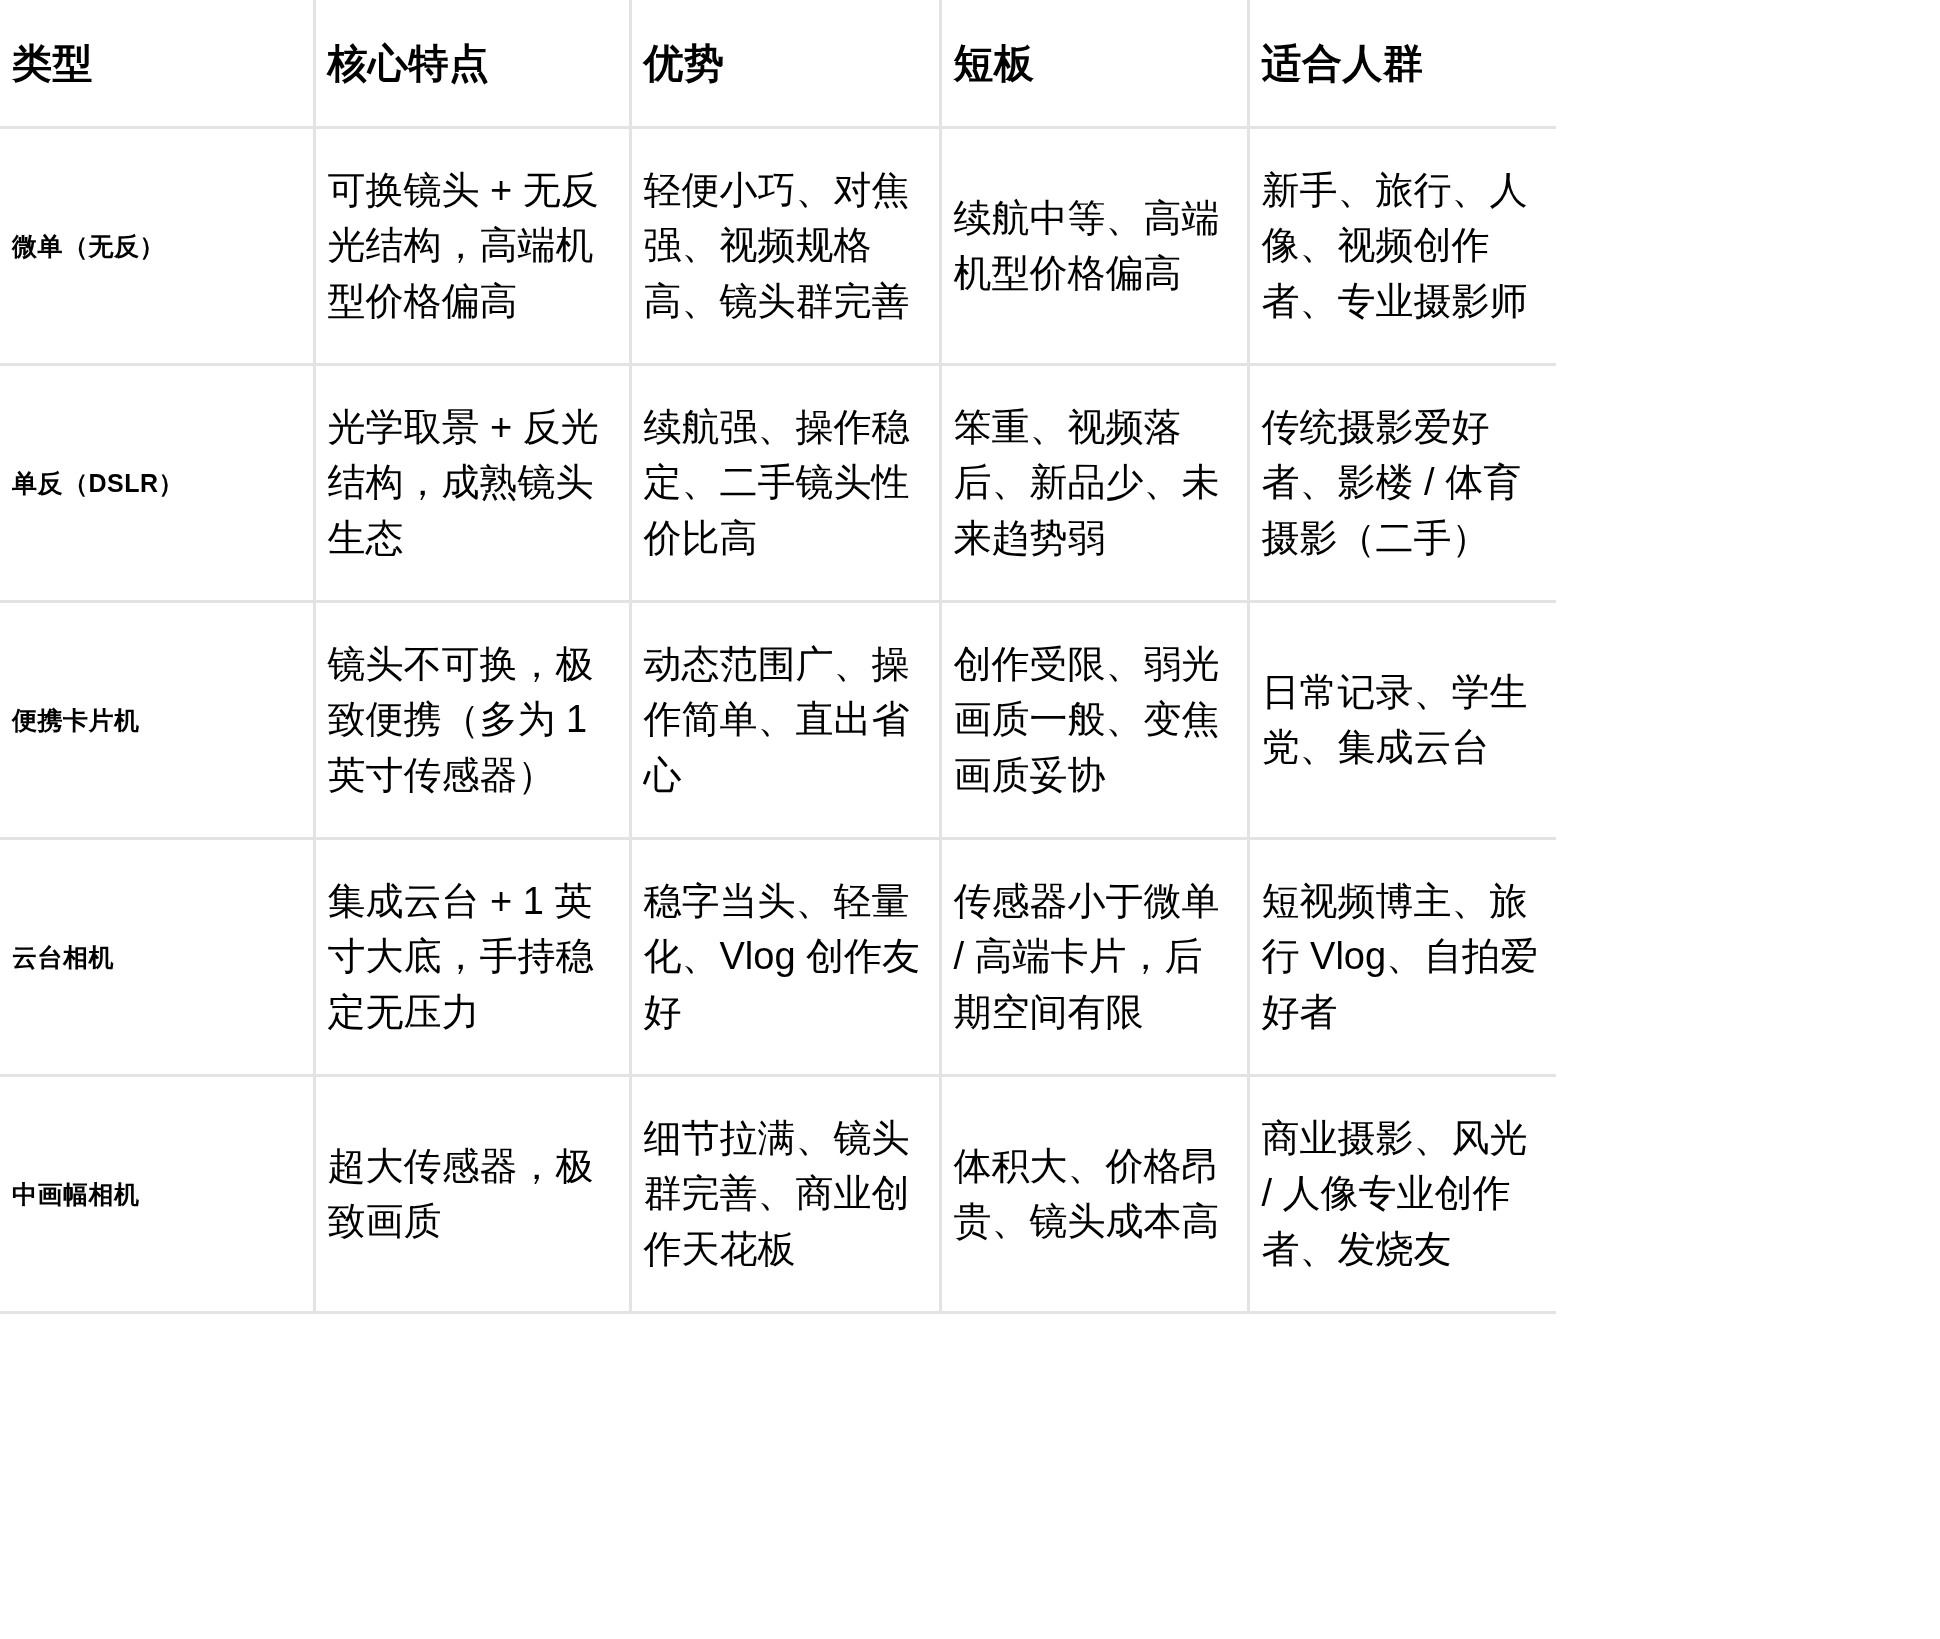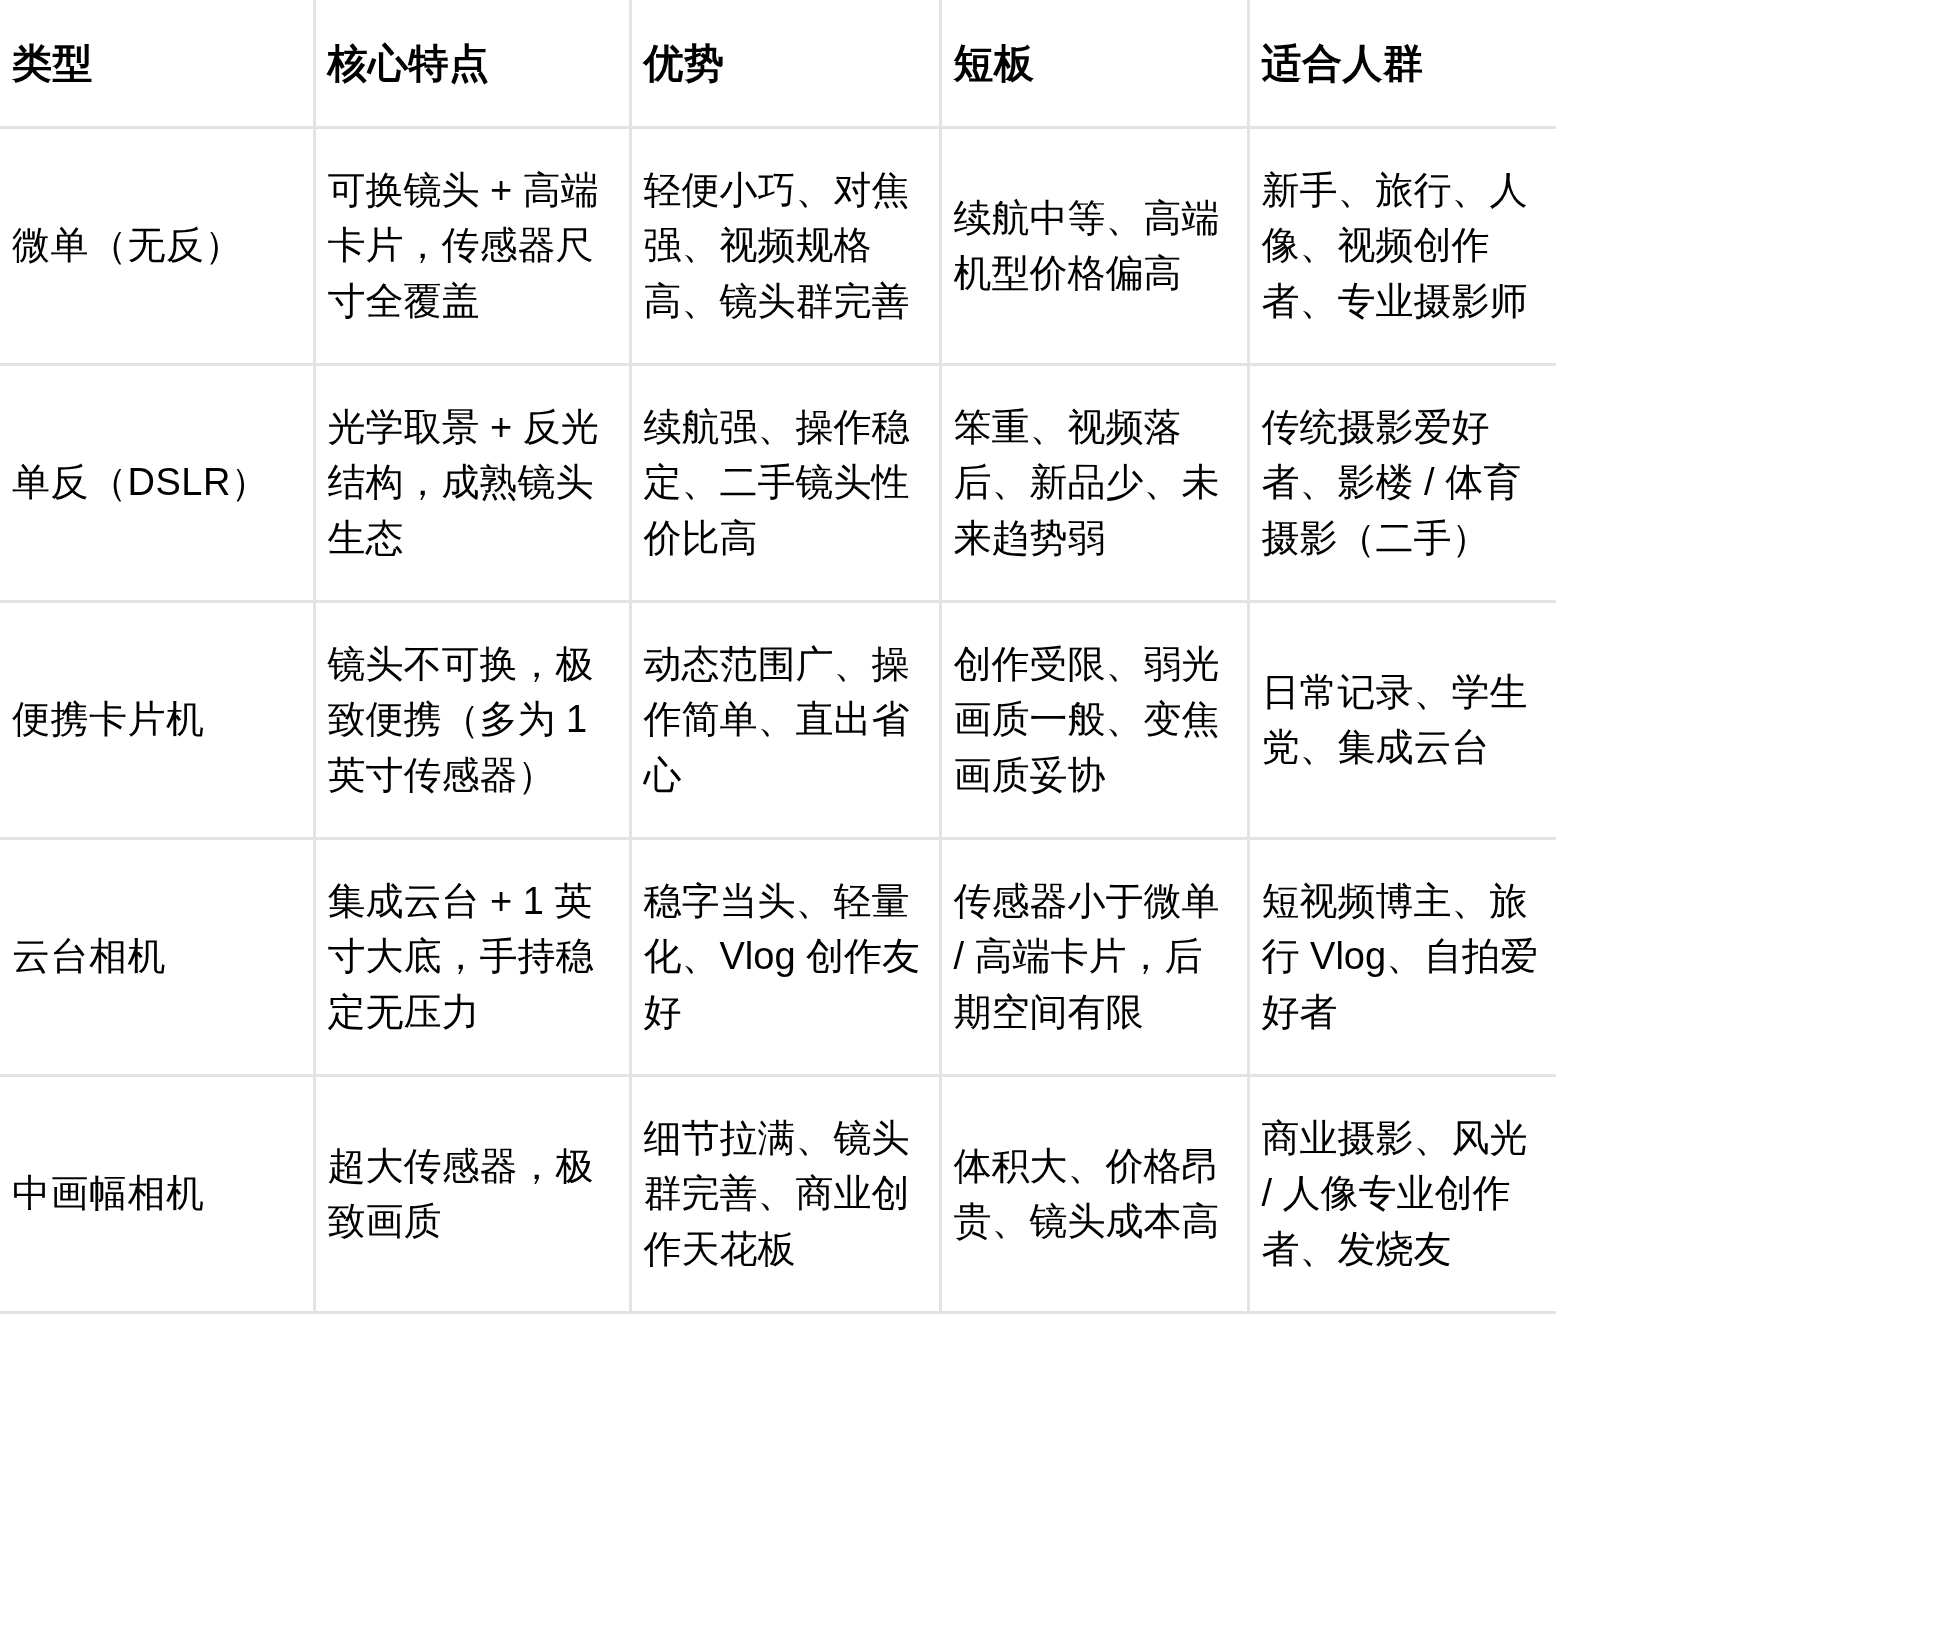--- a/index.html
+++ b/index.html
@@ -49,22 +49,22 @@
     padding-top: 38px;
     padding-bottom: 38px;
     letter-spacing: 0.5px;
   }
   table.cmp tbody td {
     font-size: 38px;
     line-height: 1.46;
     font-weight: normal;
   }
   table.cmp tbody td.rowhead {
-    font-weight: normal;
-    font-size: 38px;
+    font-weight: bold;
+    font-size: 25px;
     letter-spacing: 0.5px;
   }
   table.cmp tbody tr {
     height: 237px;
   }
   table.cmp tbody tr:last-child td {
     border-bottom: 3px solid #e3e3e3;
   }
 </style>
 </head>
@@ -84,21 +84,21 @@
         <th>类型</th>
         <th>核心特点</th>
         <th>优势</th>
         <th>短板</th>
         <th>适合人群</th>
       </tr>
     </thead>
     <tbody>
       <tr>
         <td class="rowhead">微单（无反）</td>
-        <td>可换镜头 + 高端卡片，传感器尺寸全覆盖</td>
+        <td>可换镜头 + 无反光结构，高端机型价格偏高</td>
         <td>轻便小巧、对焦强、视频规格高、镜头群完善</td>
         <td>续航中等、高端机型价格偏高</td>
         <td>新手、旅行、人像、视频创作者、专业摄影师</td>
       </tr>
       <tr>
         <td class="rowhead">单反（DSLR）</td>
         <td>光学取景 + 反光结构，成熟镜头生态</td>
         <td>续航强、操作稳定、二手镜头性价比高</td>
         <td>笨重、视频落后、新品少、未来趋势弱</td>
         <td>传统摄影爱好者、影楼 / 体育摄影（二手）</td>

